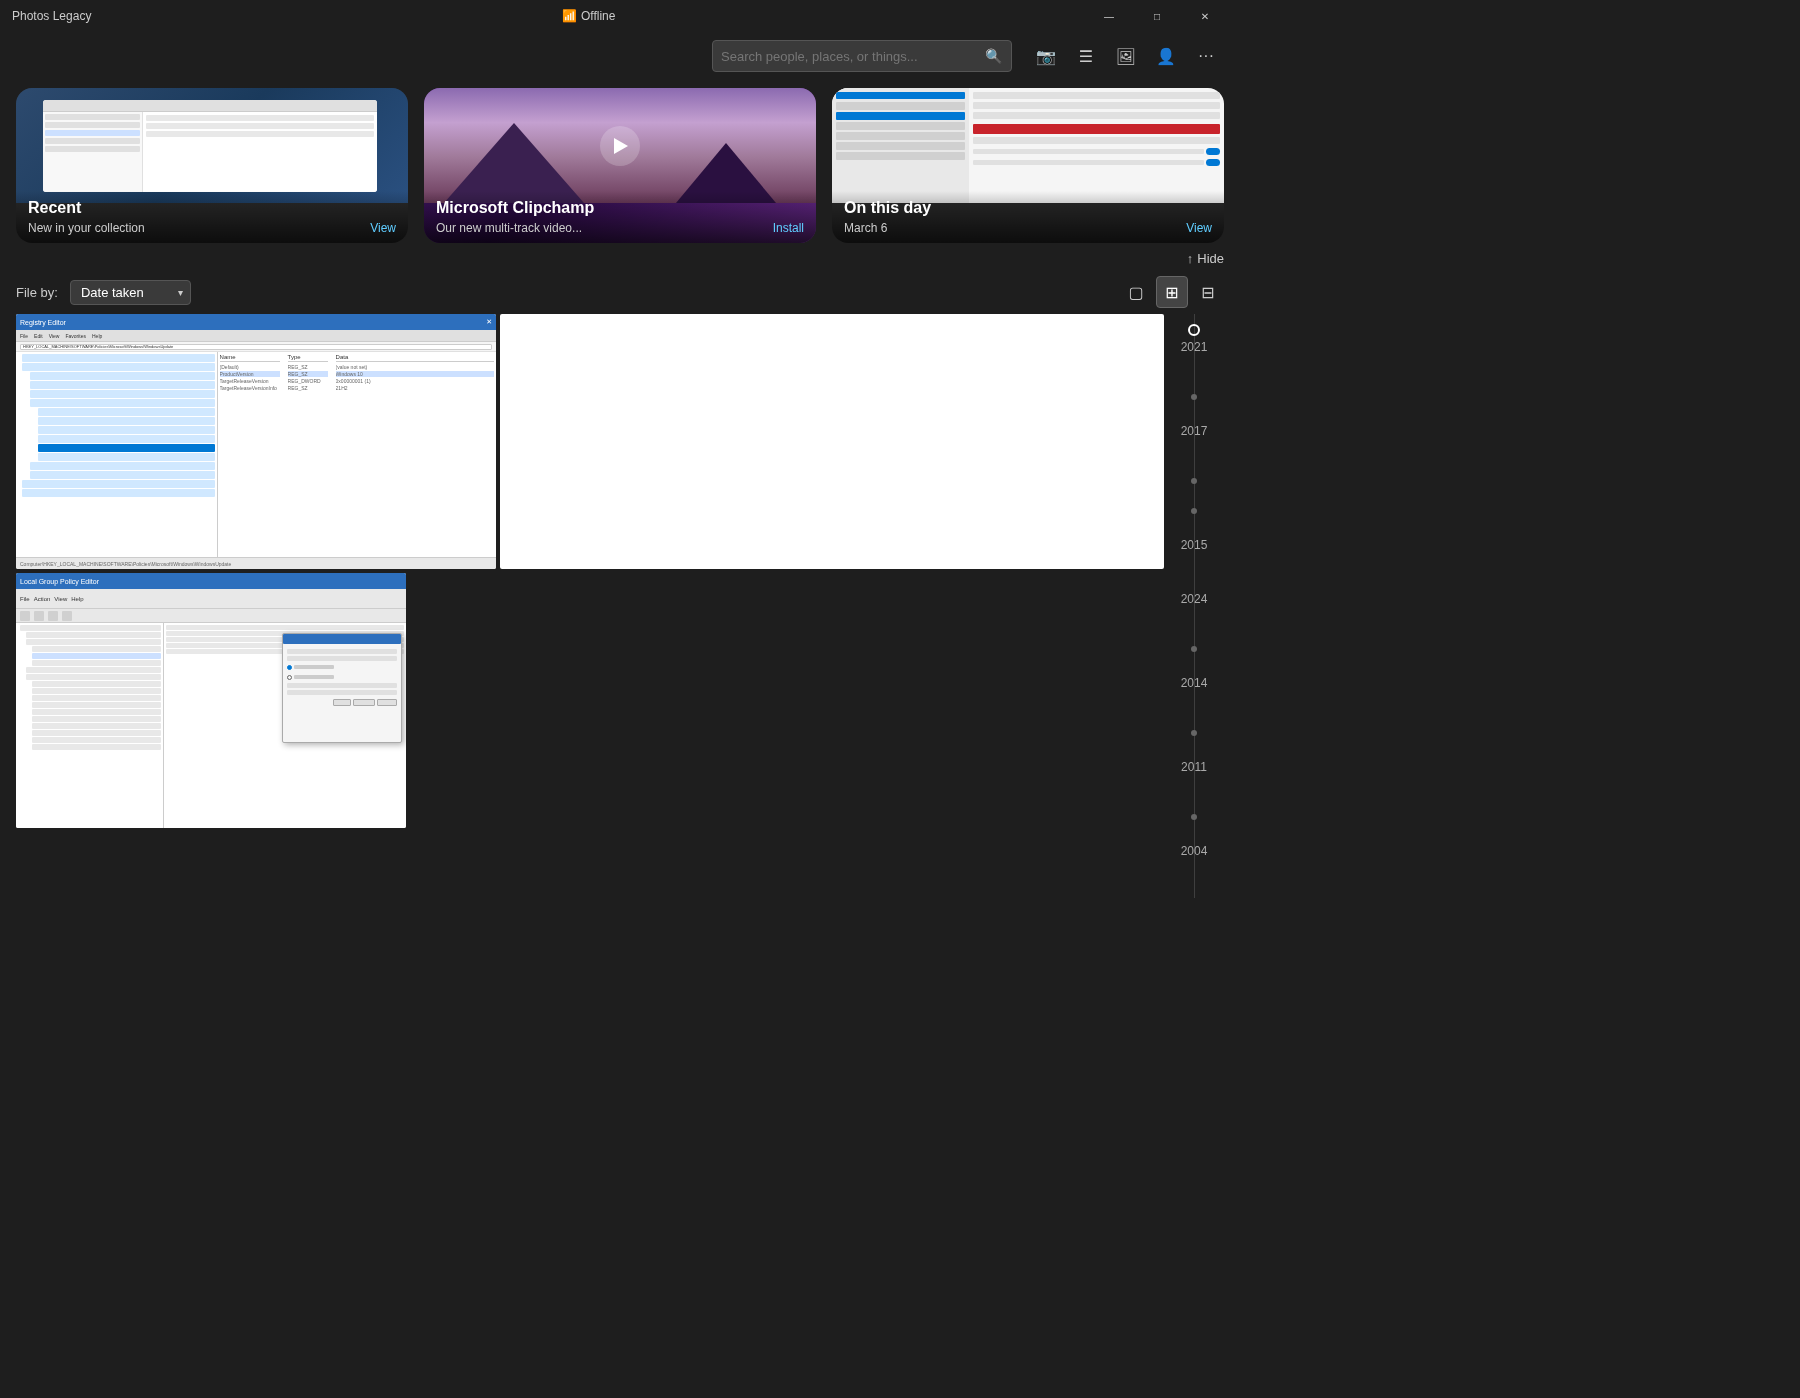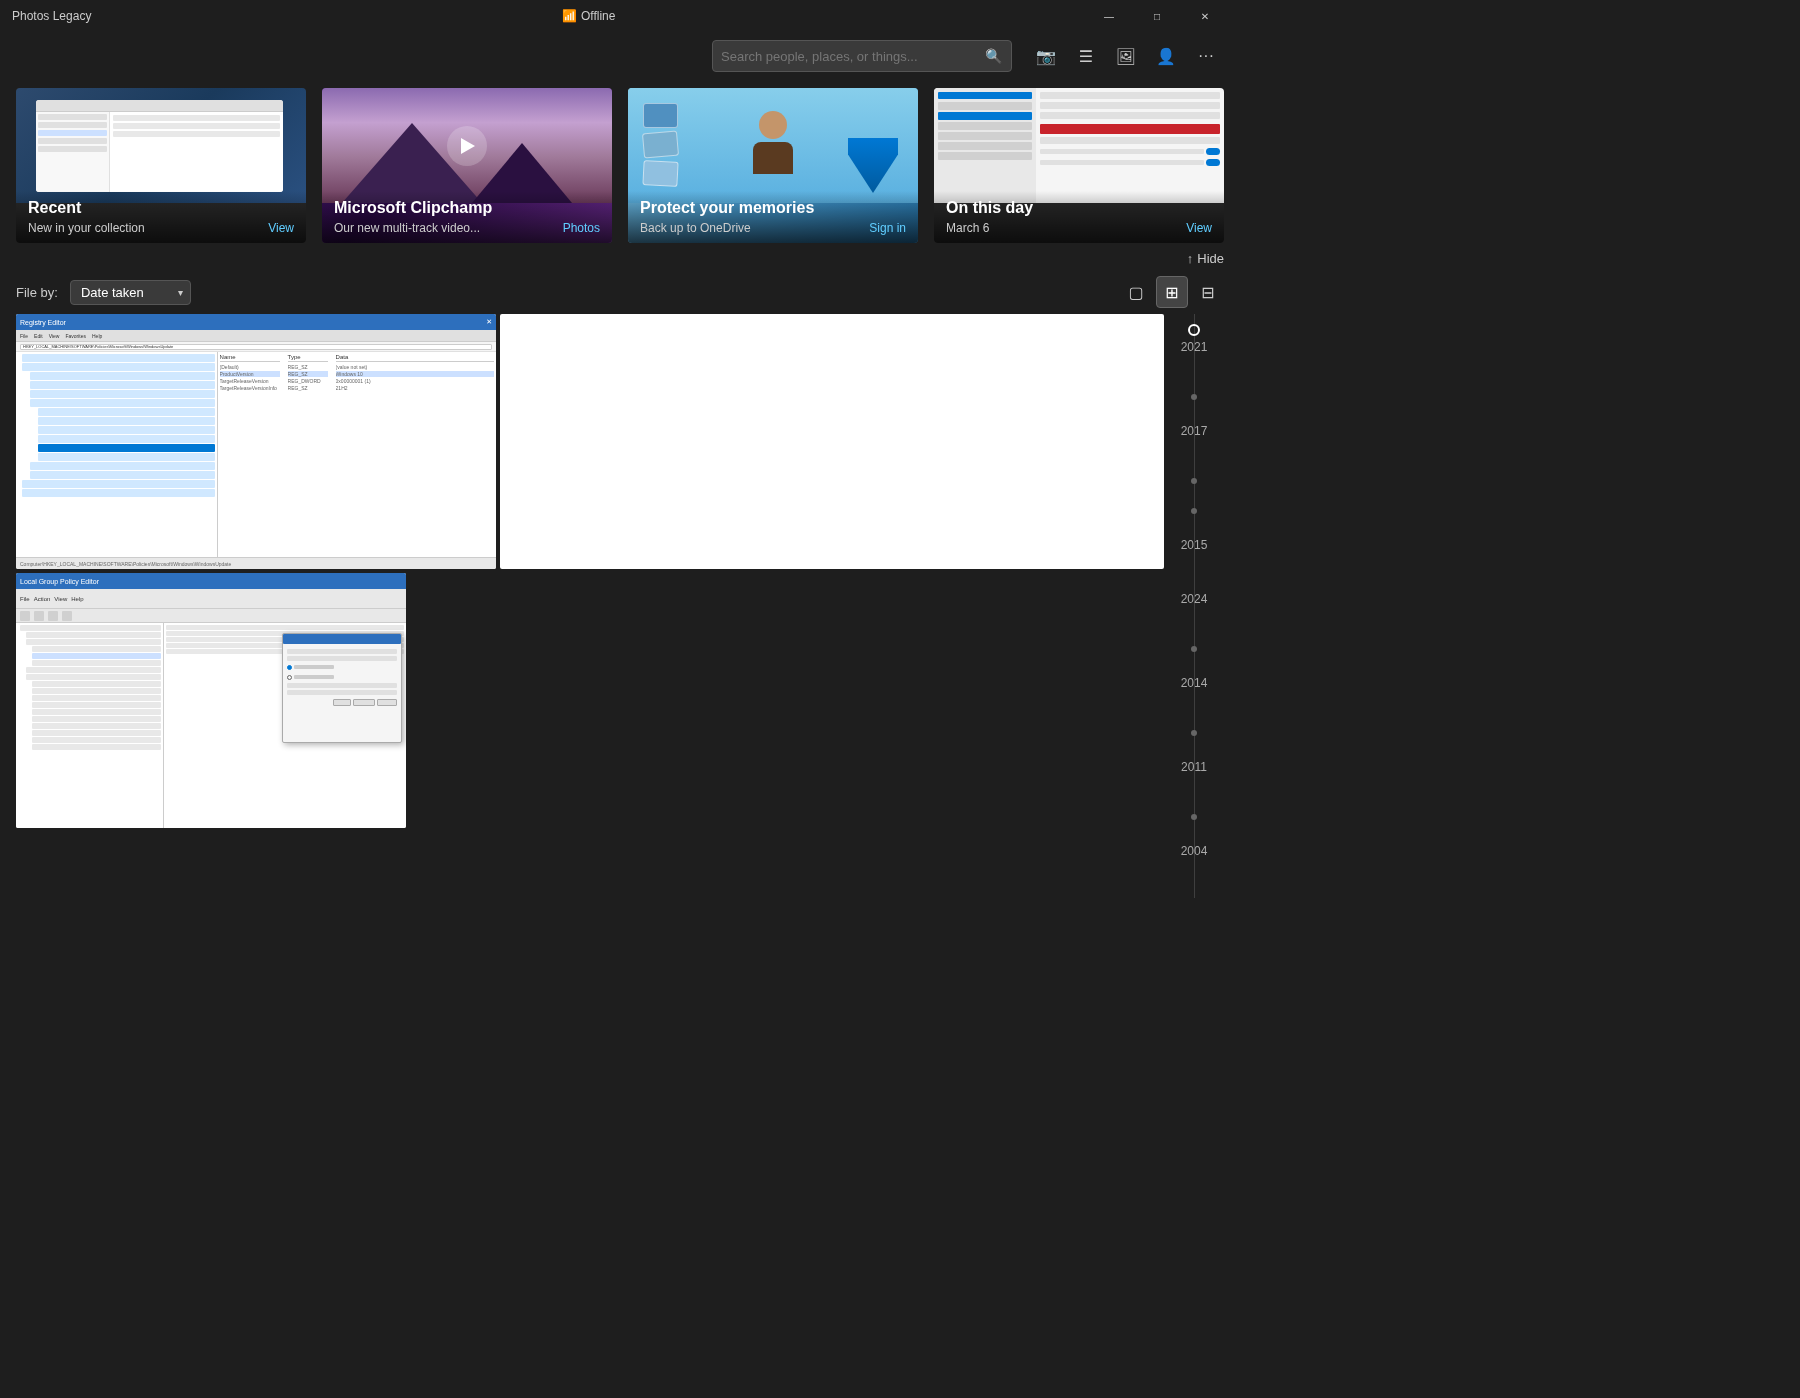--- a/index.html
+++ b/index.html
@@ -131,21 +131,21 @@
 
     
     .promo-section {
       padding: 8px 16px 4px;
       display: flex;
       gap: 16px;
     }
     .promo-card {
       flex: 1;
       height: 155px;
-      border-radius: 4px;
+      border-radius: 16px;
       overflow: hidden;
       position: relative;
       cursor: pointer;
     }
     .promo-overlay {
       position: absolute;
       bottom: 0;
       left: 0;
       right: 0;
       padding: 8px 12px;
@@ -839,48 +839,25 @@
       <div class="mountain-shape mountain1"></div>
       <div class="mountain-shape mountain2"></div>
       <div class="play-circle">
         <div class="play-triangle"></div>
       </div>
     </div>
     <div class="promo-overlay">
       <div class="promo-title">Microsoft Clipchamp</div>
       <div class="promo-footer">
         <span>Our new multi-track video...</span>
-        <span class="promo-action">Photos</span>
+        <span class="promo-action">Install</span>
       </div>
     </div>
   </div>
 
-  <div class="promo-card card-protect">
-    <div class="card-protect-visual">
-      <div class="photo-cards">
-        <div class="photo-mini photo-mini-1"></div>
-        <div class="photo-mini photo-mini-2"></div>
-        <div class="photo-mini photo-mini-3"></div>
-      </div>
-      <div class="protect-figure">
-        <div class="figure-head"></div>
-        <div class="figure-body"></div>
-      </div>
-      <div class="protect-shield">
-        <div class="shield-shape"></div>
-      </div>
-    </div>
-    <div class="promo-overlay">
-      <div class="promo-title">Protect your memories</div>
-      <div class="promo-footer">
-        <span>Back up to OneDrive</span>
-        <span class="promo-action">Sign in</span>
-      </div>
-    </div>
-  </div>
 
   <div class="promo-card card-onthisday">
     <div class="card-onthisday-inner">
       <div class="settings-screen">
         <div class="settings-nav">
           <div style="height:7px;background:#0078d4;border-radius:1px;margin-bottom:1px;"></div>
           <div class="settings-nav-item"></div>
           <div class="settings-nav-item active"></div>
           <div class="settings-nav-item"></div>
           <div class="settings-nav-item"></div>

